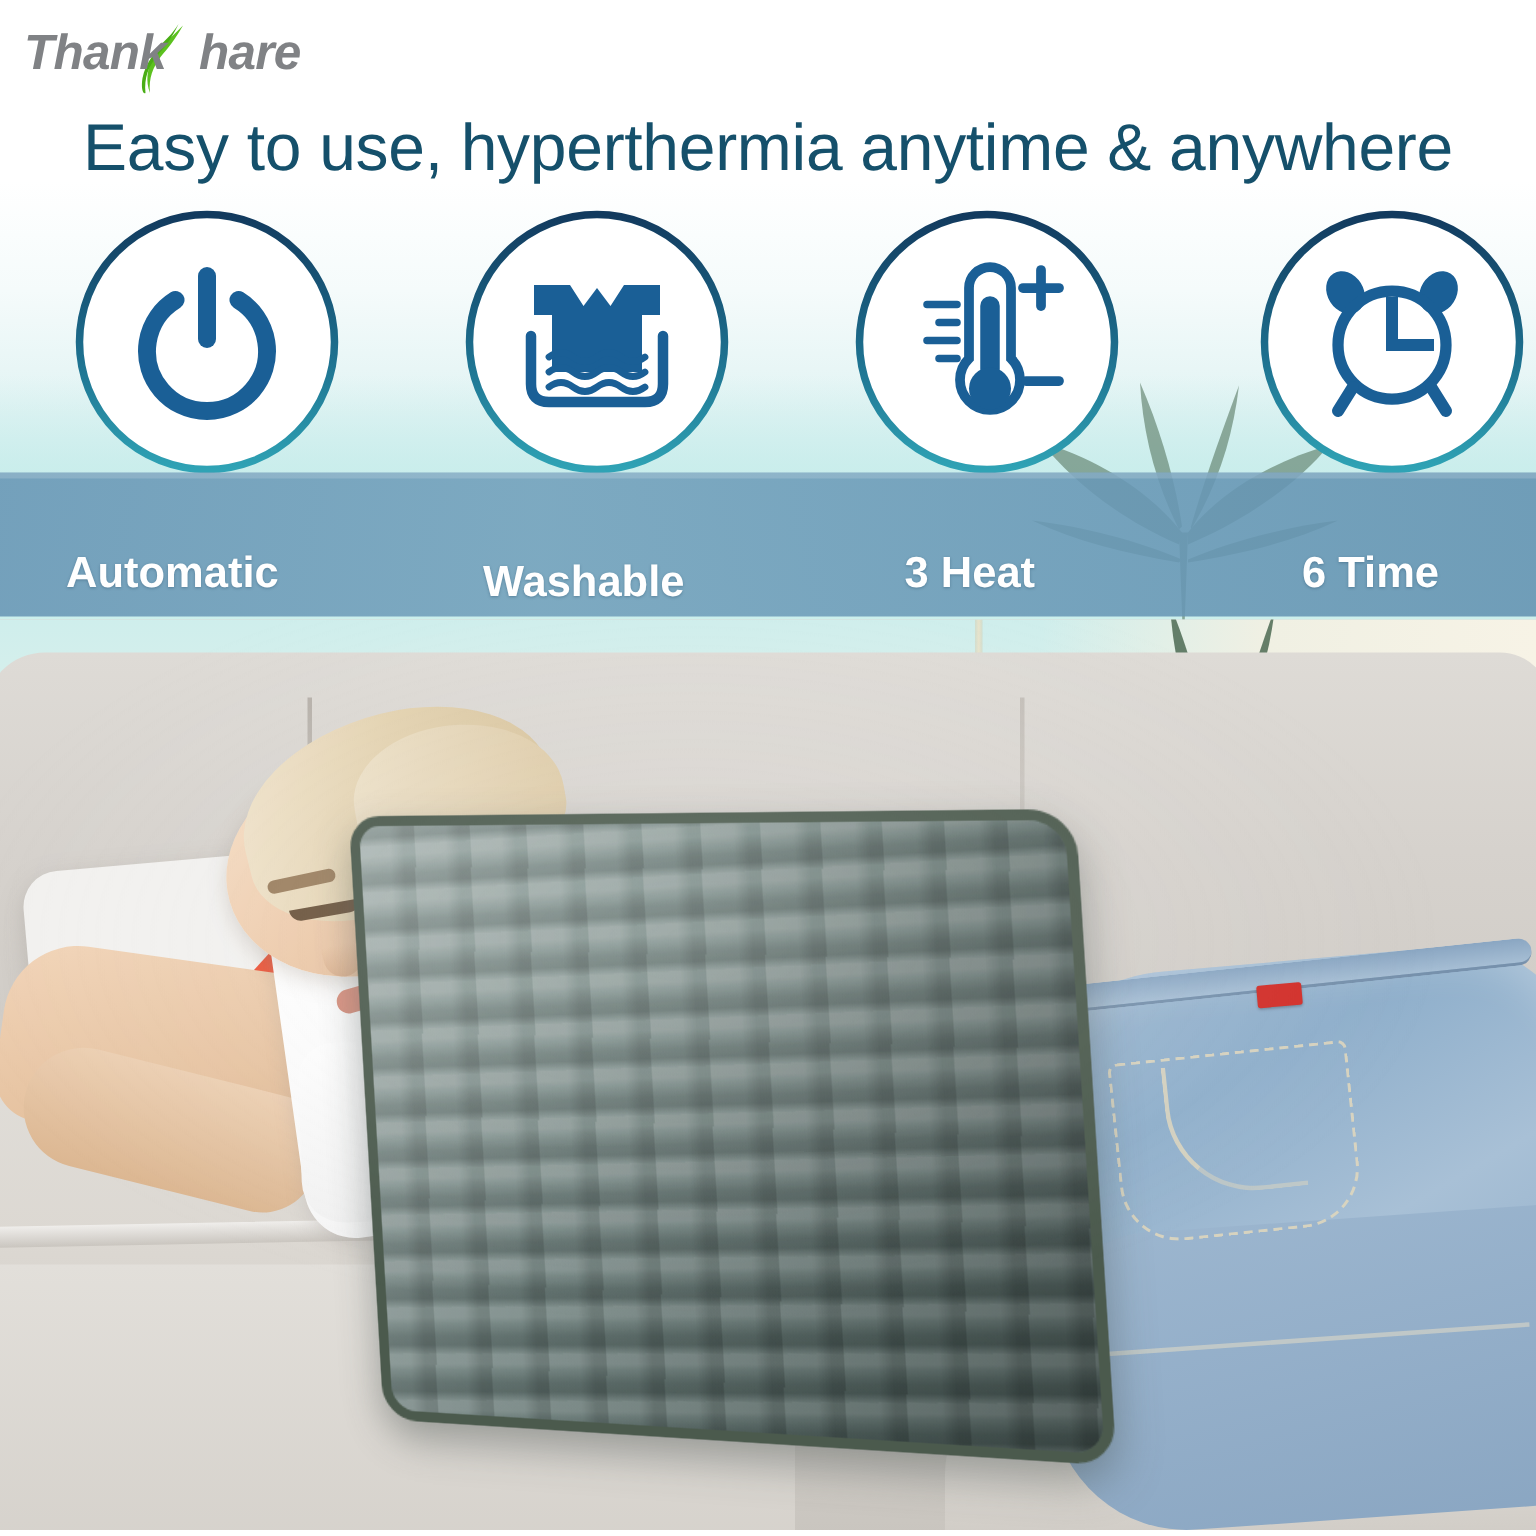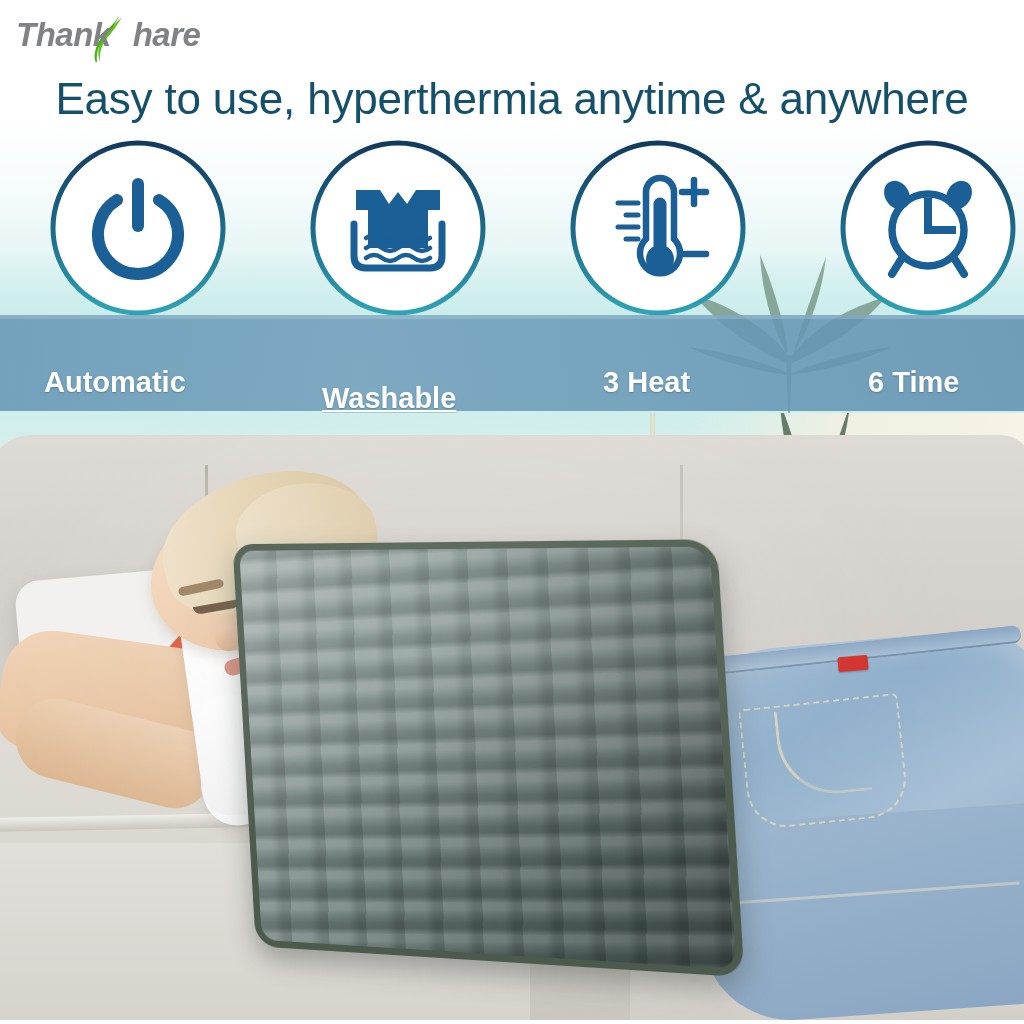--- a/index.html
+++ b/index.html
@@ -85,21 +85,21 @@
   .band-label {
     position:absolute;
     color:#ffffff;
     font-weight:bold;
     font-size:29px;
     line-height:31px;
     text-shadow:0 1px 2px rgba(25,60,85,.35);
     white-space:pre-line;
   }
   .bl1 { left:44px;  top:336px; }
-  .bl2 { left:322px; top:352px;text-decoration:underline; }
+  .bl2 { left:322px; top:342px; }
   .bl3 { left:603px; top:336px; }
   .bl4 { left:868px; top:336px; }
 
   
   .photo {
     position:absolute; left:0; top:413px; width:1024px; height:611px;
     overflow:hidden;
     background:#d9d6d2;
   }
   

